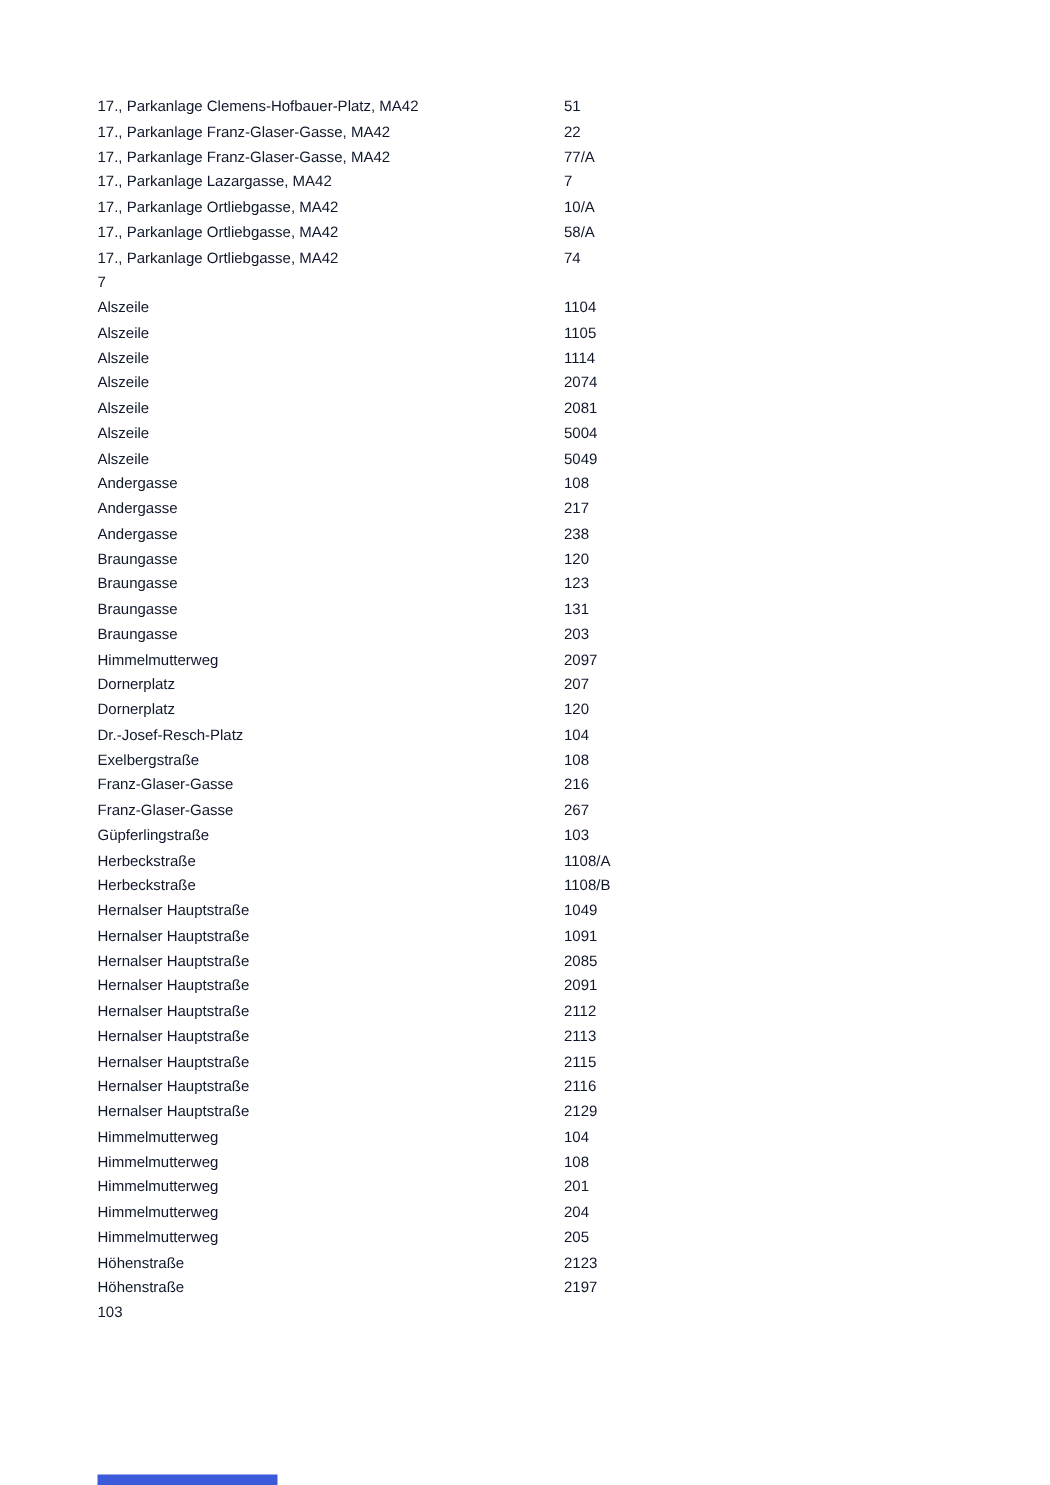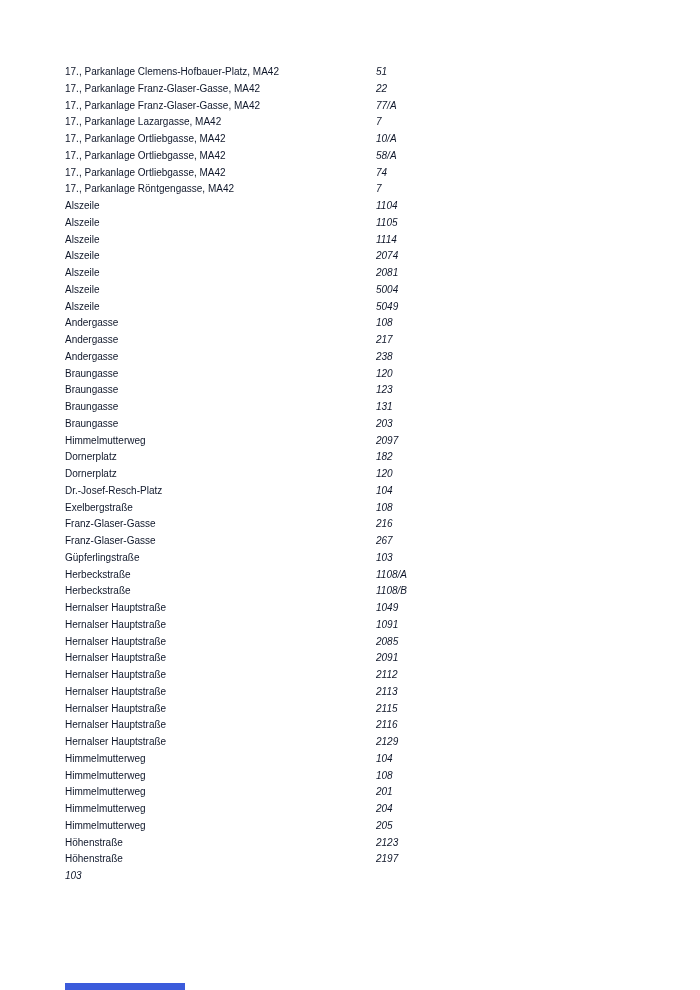--- a/index.html
+++ b/index.html
@@ -29,21 +29,20 @@
     color: #0f172a;
     white-space: nowrap;
   }
   .row .name {
     width: 311px;
     flex: 0 0 311px;
     overflow: hidden;
   }
   .row .value {
     flex: 0 0 auto;
-    font-style: italic;
   }
   .footer-bar {
     position: absolute;
     left: 65px;
     bottom: 0;
     width: 120px;
     height: 7px;
   }
 </style>
 </head>
@@ -79,21 +78,20 @@
     <span class="name">17., Parkanlage Ortliebgasse, MA42</span>
     <span class="value">58/A</span>
   </div>
 
   <div class="row">
     <span class="name">17., Parkanlage Ortliebgasse, MA42</span>
     <span class="value">74</span>
   </div>
 
   <div class="row">
-    <span class="name">17., Parkanlage Röntgengasse, MA42</span>
     <span class="value">7</span>
   </div>
 
 
   <div class="row">
     <span class="name">Alszeile</span>
     <span class="value">1104</span>
   </div>
 
   <div class="row">
@@ -162,21 +160,21 @@
     <span class="value">203</span>
   </div>
 
   <div class="row">
     <span class="name">Himmelmutterweg</span>
     <span class="value">2097</span>
   </div>
 
   <div class="row">
     <span class="name">Dornerplatz</span>
-    <span class="value">182</span>
+    <span class="value">207</span>
   </div>
 
   <div class="row">
     <span class="name">Dornerplatz</span>
     <span class="value">120</span>
   </div>
 
   <div class="row">
     <span class="name">Dr.-Josef-Resch-Platz</span>
     <span class="value">104</span>

